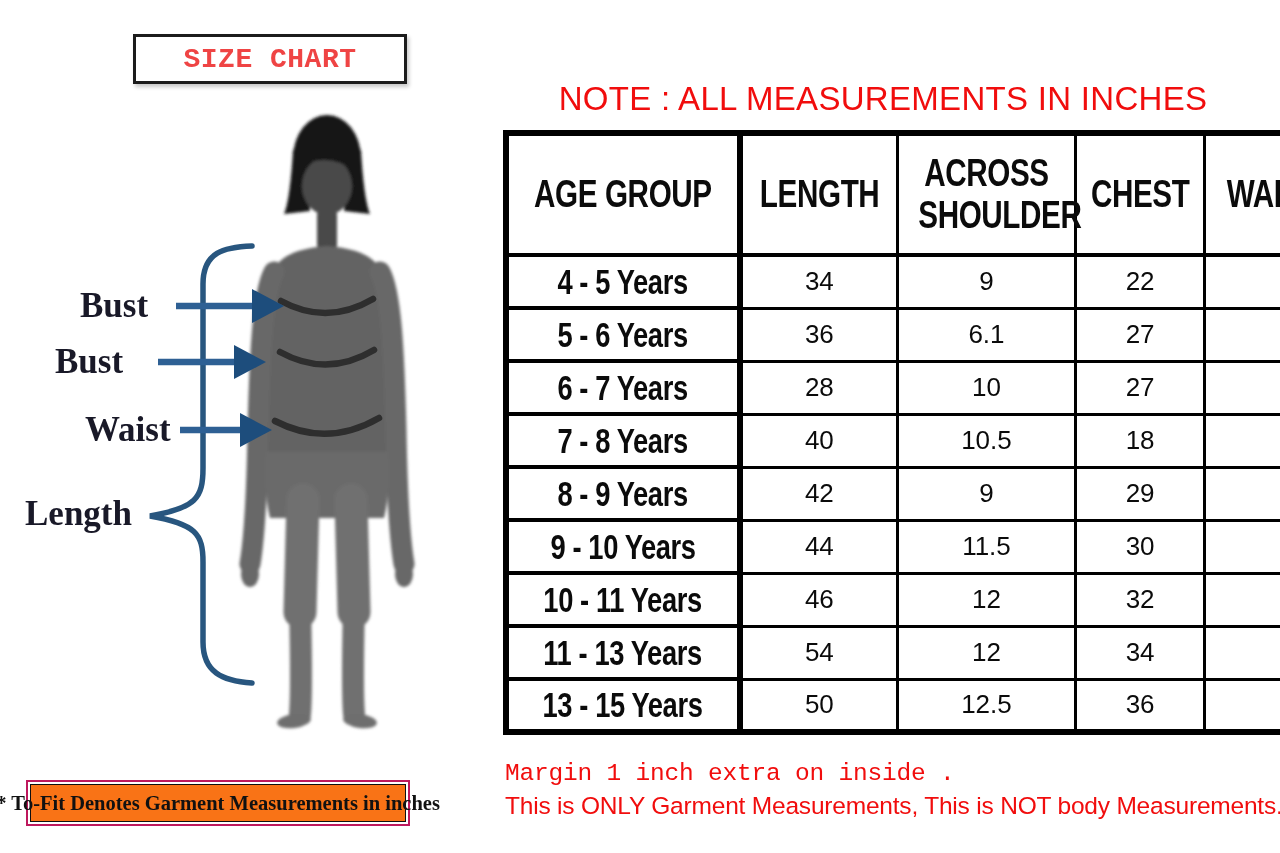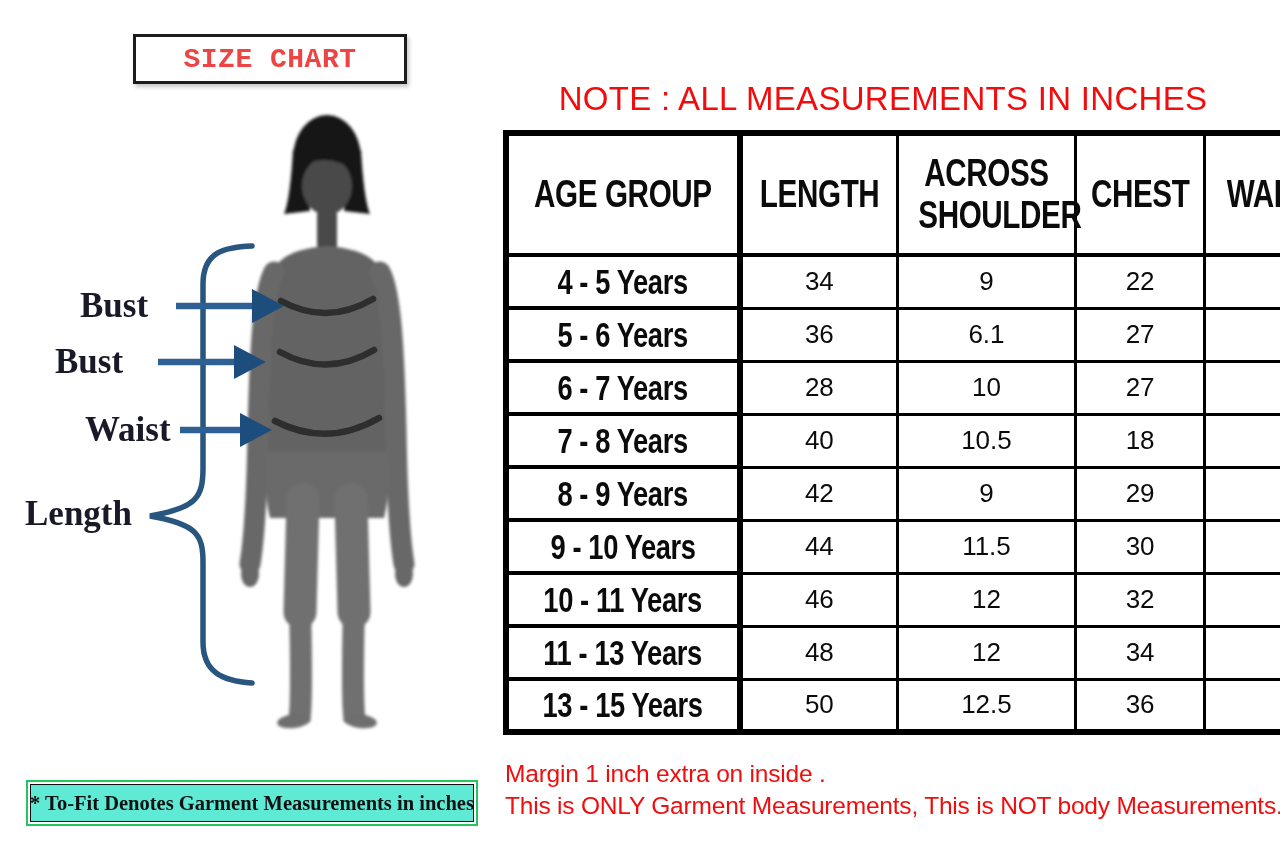--- a/index.html
+++ b/index.html
@@ -21,24 +21,24 @@
   .figure-svg{position:absolute;left:0;top:0;width:500px;height:853px;}
   .fig-label{
     position:absolute;font-family:"Liberation Serif",serif;font-weight:600;
     font-size:35px;color:#191928;text-align:left;line-height:38px;white-space:nowrap;
   }
   #lbl-bust  {left:80px;top:287px;width:96px;}
   #lbl-waist {left:55px;top:343px;width:102px;}
   #lbl-hips  {left:85px;top:411px;width:92px;}
   #lbl-length{left:25px;top:495px;width:121px;}
   .footnote-box{
-    position:absolute;left:26px;top:780px;width:452px;height:46px;box-sizing:border-box;
-    border:2px solid #22c55e;
+    position:absolute;left:26px;top:780px;width:384px;height:46px;box-sizing:border-box;
+    border:2px solid #be185d;
     box-shadow:inset 0 0 0 2px #ffffff, inset 0 0 0 3px #0f0f0f;
-    display:flex;align-items:center;justify-content:center;background:#5eead4;
+    display:flex;align-items:center;justify-content:center;background:#f97316;
   }
   .footnote-box span{
     font-family:"Liberation Serif",serif;font-weight:700;font-size:20.5px;color:#111;
     white-space:nowrap;
   }
 
   
   .note-heading{
     position:absolute;left:503px;top:80px;width:760px;text-align:center;
     font-size:33px;font-weight:400;letter-spacing:0.3px;white-space:nowrap;
@@ -187,31 +187,31 @@
         </tr>
         <tr>
           <td class="c0"><span class="cond">10 - 11 Years</span></td>
           <td class="c1">46</td>
           <td class="c2">12</td>
           <td class="c3">32</td>
           <td class="c4">31</td>
         </tr>
         <tr>
           <td class="c0"><span class="cond">11 - 13 Years</span></td>
-          <td class="c1">48</td>
+          <td class="c1">54</td>
           <td class="c2">12</td>
           <td class="c3">34</td>
           <td class="c4">33</td>
         </tr>
         <tr>
           <td class="c0"><span class="cond">13 - 15 Years</span></td>
           <td class="c1">50</td>
           <td class="c2">12.5</td>
           <td class="c3">36</td>
           <td class="c4">34</td>
         </tr>
       </tbody>
   </table>
 
-  <div class="footer-note" id="footer-line1" style="color: rgb(241, 13, 13);">Margin 1 inch extra on inside .</div>
+  <div class="footer-note" id="footer-line1" style="color: rgb(241, 13, 13); font-family: Liberation Mono, monospace;">Margin 1 inch extra on inside .</div>
   <div class="footer-note" id="footer-line2" style="color: rgb(241, 13, 13);">This is ONLY Garment Measurements, This is NOT body Measurements.</div>
 
 </div>
 
 </body></html>

